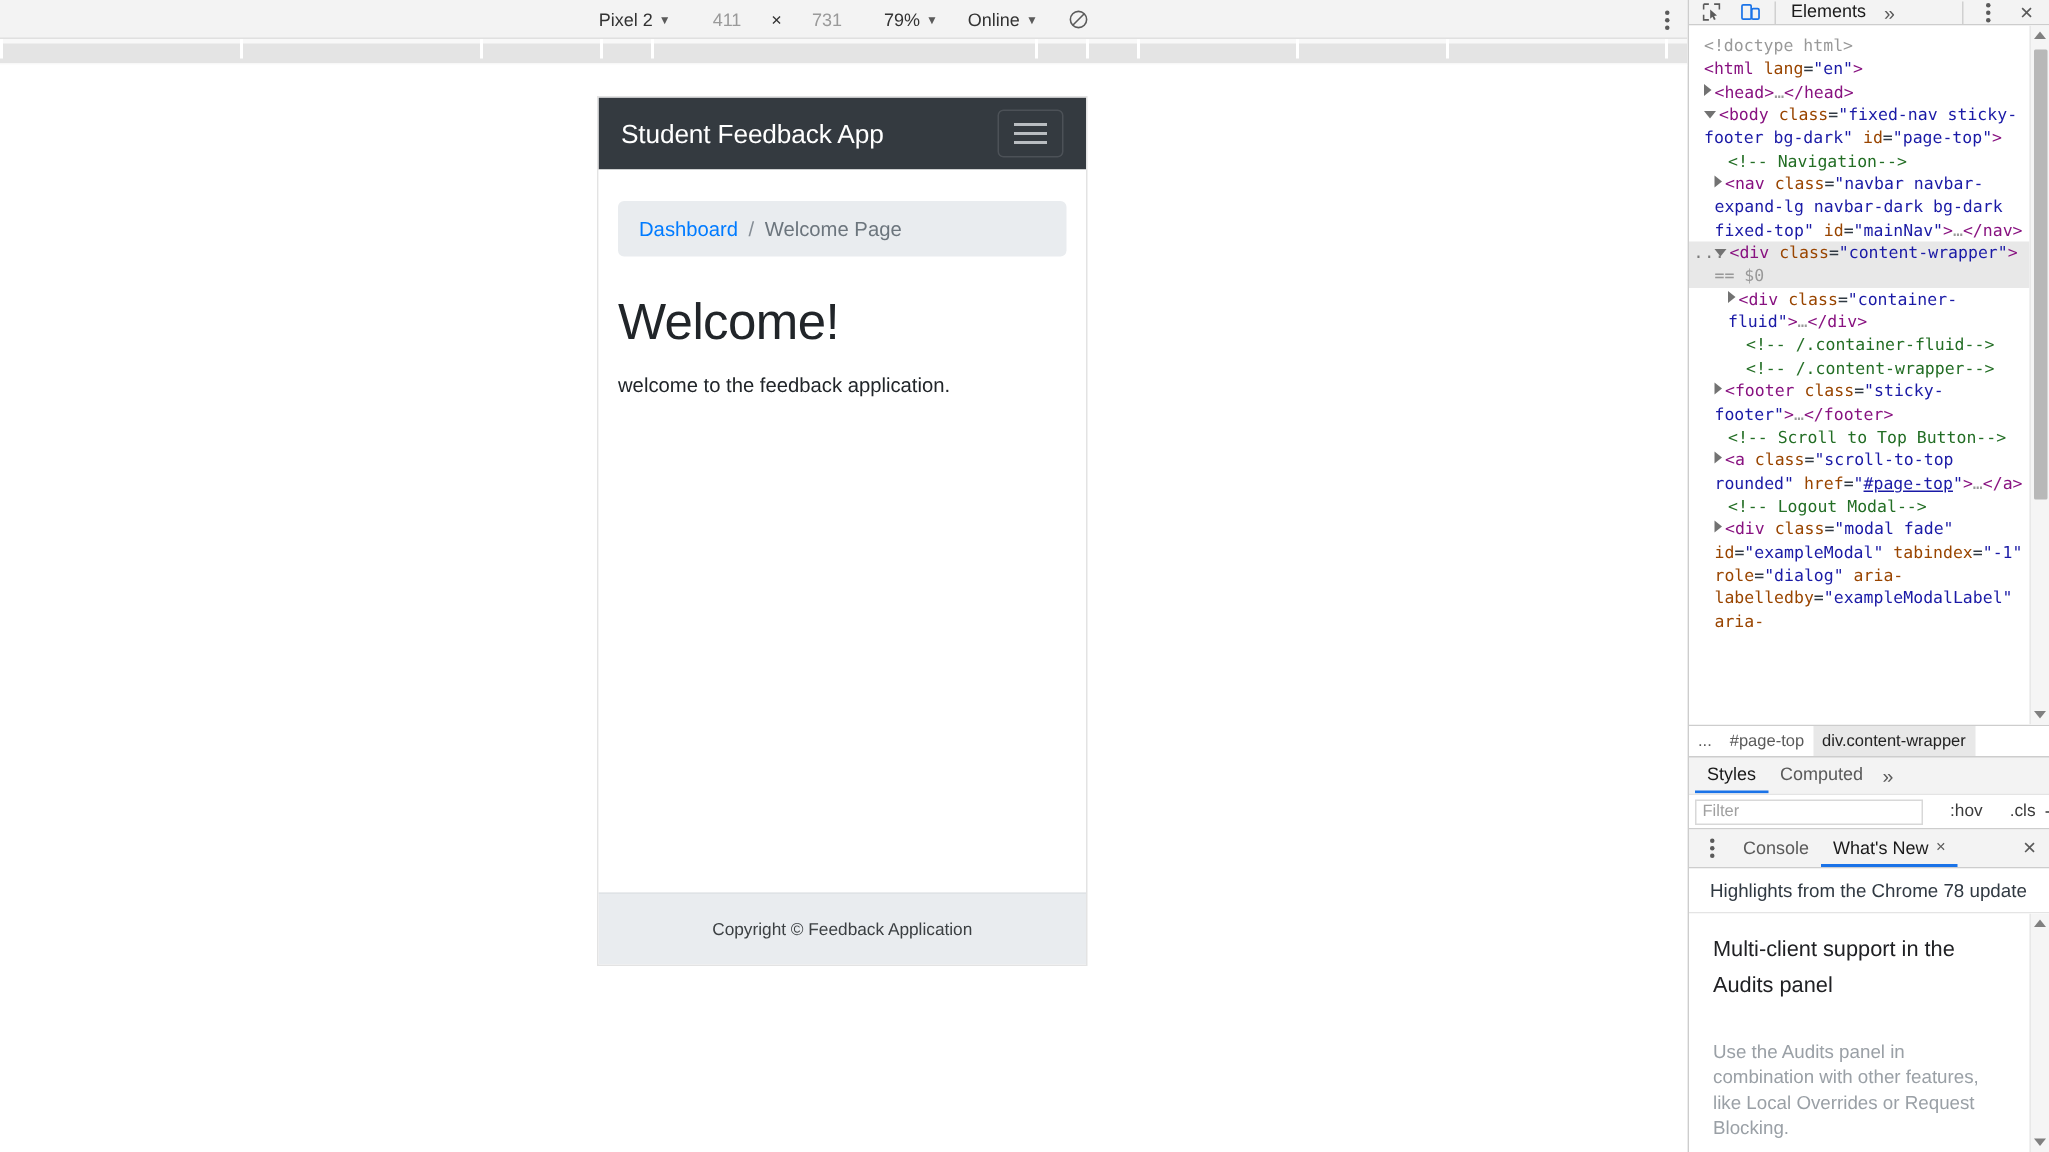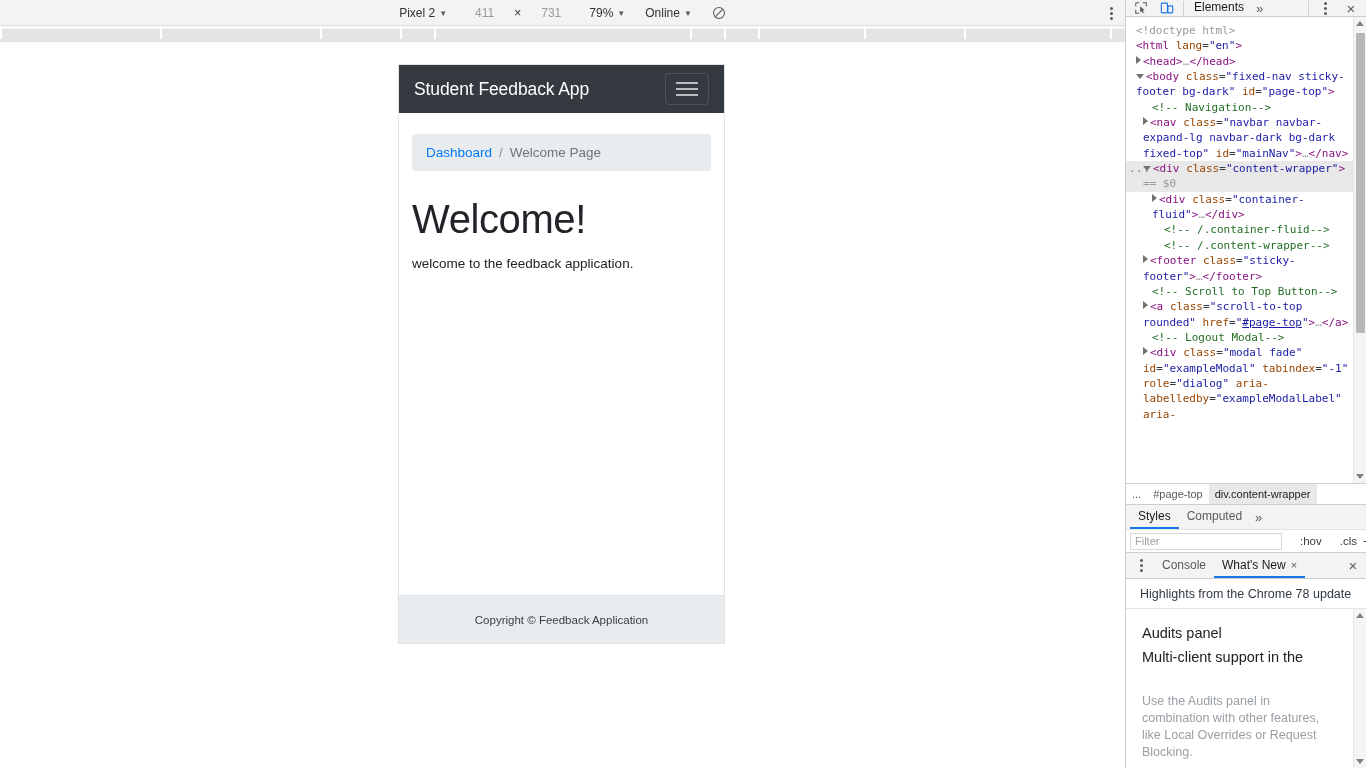--- a/index.html
+++ b/index.html
@@ -105,21 +105,21 @@
     padding: 11px 14px;
     font-size: 13.5px;
     display: flex; align-items: center; gap: 7px;
     margin-bottom: 18px;
   }
   .bc-link { color: #007bff; cursor: pointer; }
   .bc-sep { color: #868e96; }
   .bc-active { color: #6c757d; }
 
   .page-heading {
-    font-size: 40px;
+    font-size: 34px;
     font-weight: 400;
     color: #212529;
     margin: 7px 0 14px 0;
     line-height: 1.15;
     letter-spacing: -0.4px;
   }
   .page-sub {
     font-size: 13.5px;
     color: #212529;
     margin: 0;
@@ -483,22 +483,22 @@
         <div class="dt-icon-btn">
           <span class="close-x">×</span>
         </div>
       </div>
 
       <div class="drawer-head">Highlights from the Chrome 78 update</div>
 
       <div class="wn-body">
         <div class="wn-scroll" id="wn-scroll">
             <div>
+              <div class="wn-title">Multi-client support in the</div>
               <div class="wn-title">Audits panel</div>
-              <div class="wn-title">Multi-client support in the</div>
               <div class="wn-desc">Use the Audits panel in combination with other features, like Local Overrides or Request Blocking.</div>
             </div>
           </div>
         <div class="dom-sb">
           <div class="sb-arrow sb-up">
               <span></span>
             </div>
           <div class="sb-arrow sb-dn" style="position:absolute;bottom:0;left:0;right:0;">
               <span></span>
             </div>

